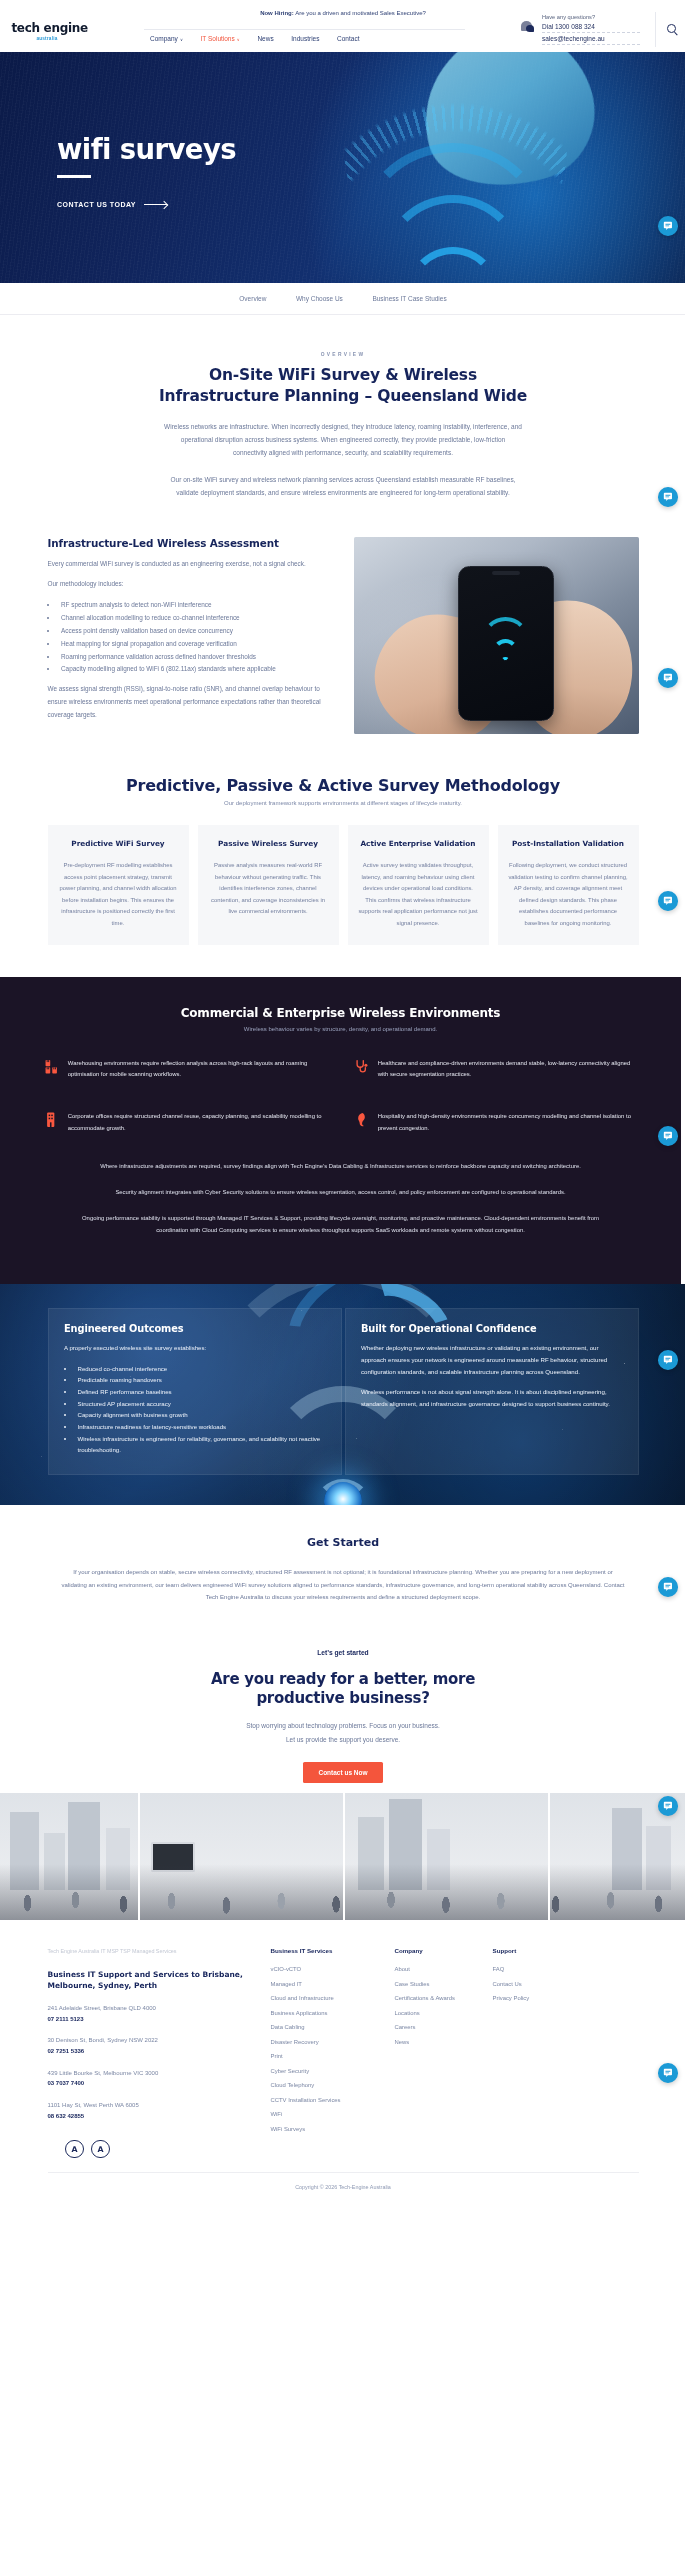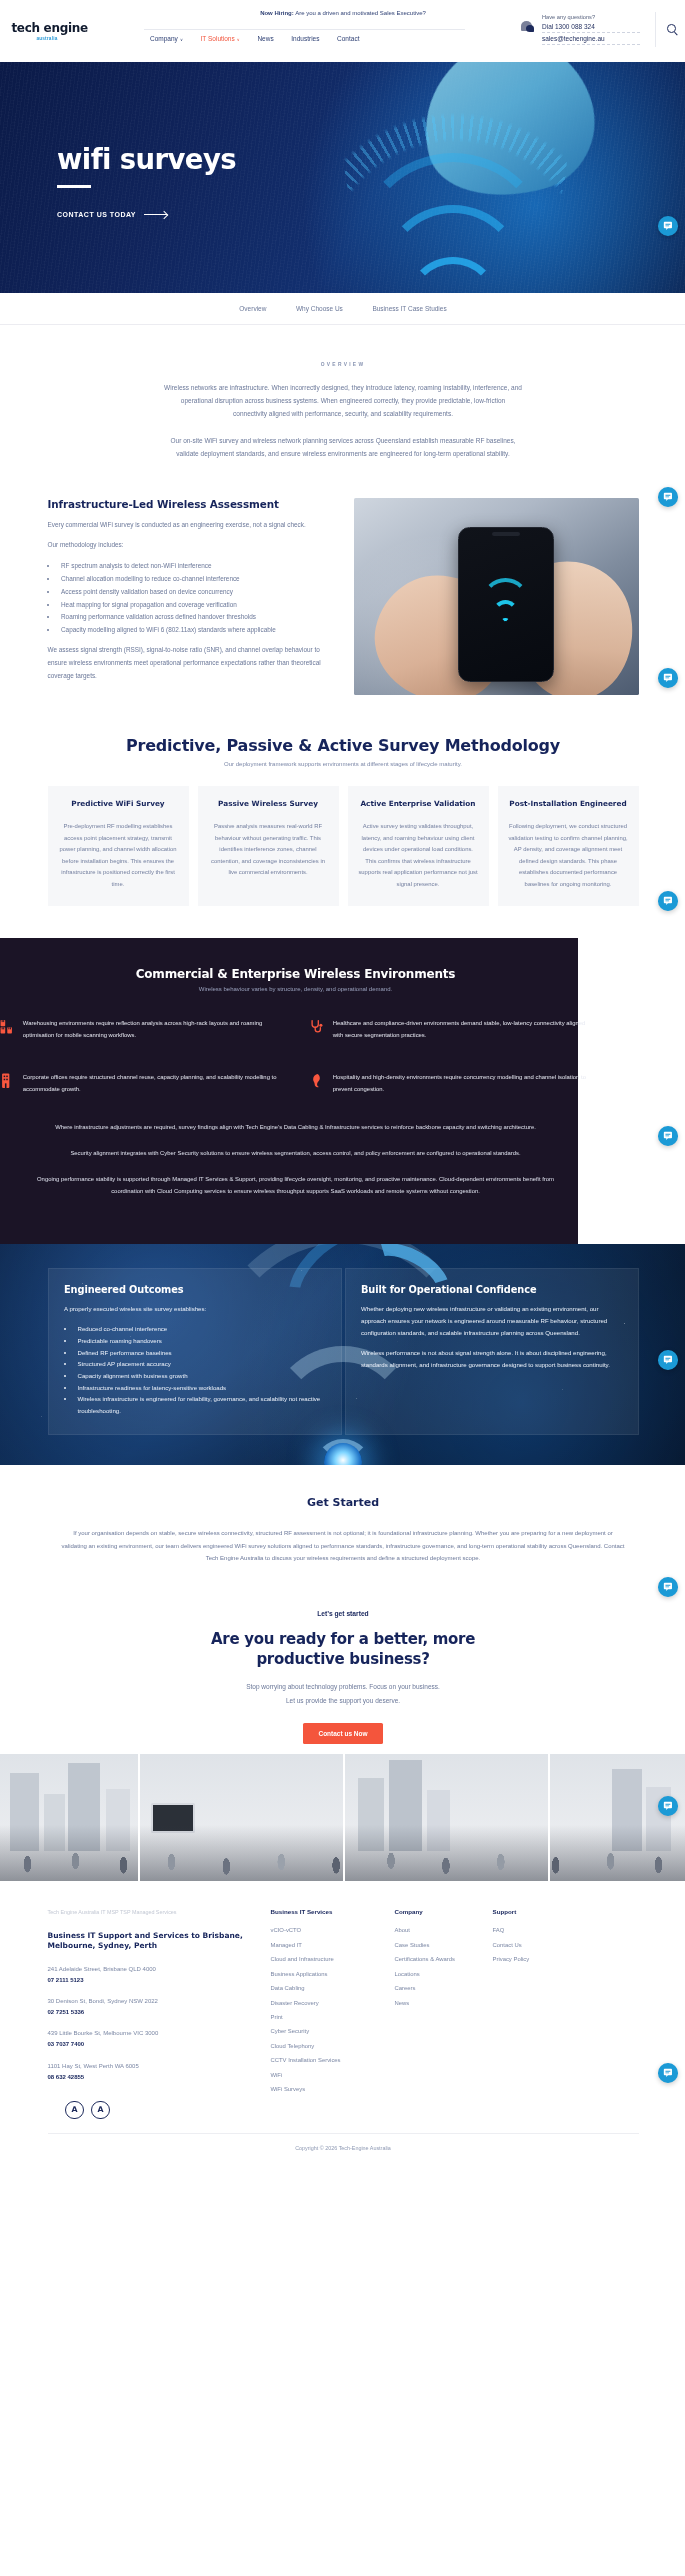--- a/index.html
+++ b/index.html
@@ -7,21 +7,21 @@
     width: 686px;
     font-family: "Liberation Sans", sans-serif;
     background: #ffffff;
     color: #1d2a5b;
     -webkit-font-smoothing: antialiased;
   }
   body { width: 686px; overflow-x: hidden; position: relative; }
 
   
   .header {
-    width: 686px; height: 62px; background:#fff;
+    width: 686px; height: 52px; background:#fff;
     position: relative;
   }
   .hiring {
     position:absolute; left:0; right:0; top:9.8px;
     text-align:center; font-size:6px; color:#2d3f73;
   }
   .hiring b { font-weight:700; }
   .logo-wrap {
     position:absolute; left:11.4px; top:21px; width:109px; text-align:left;
   }
@@ -220,21 +220,21 @@
     flex:1; background:#f6f7f9; padding:13.5px 10.4px 15.5px; text-align:center;
   }
   .card h4 {
     font-size:7.3px; font-weight:800; color:#16245b; line-height:1.42;
     font-family:"DejaVu Sans", sans-serif;
   }
   .card p { font-size:5.9px; line-height:1.95; color:#737f9f; margin-top:11.4px; }
 
   
   .dark {
-    background:#1b1426; color:#fff; padding:29px 0 32px; width:578px;
+    background:#1b1426; color:#fff; padding:29px 0 32px; width:681px;
   }
   .dark h2 {
     text-align:center; font-size:12px; font-weight:800; letter-spacing:-0.2px;
     font-family:"DejaVu Sans", sans-serif;
   }
   .dark .sub { text-align:center; font-size:6px; color:#9aa2bd; margin-top:5.7px; }
   .env-grid {
     display:grid; grid-template-columns:1fr 1fr; gap:30px 29px; margin-top:26px;
   }
   .env-item { display:flex; gap:9.3px; align-items:flex-start; }
@@ -459,20 +459,21 @@
 
 <div class="subnav">
   <a href="#">Overview</a>
   <a href="#">Why Choose Us</a>
   <a href="#">Business IT Case Studies</a>
 </div>
 
 <div class="sec-overview">
   <div class="wrap">
     <div class="eyebrow">OVERVIEW</div>
+    <h2 class="big">On-Site WiFi Survey &amp; Wireless Infrastructure Planning – Queensland Wide</h2>
     <p class="lede">Wireless networks are infrastructure. When incorrectly designed, they introduce latency, roaming instability, interference, and operational disruption across business systems. When engineered correctly, they provide predictable, low-friction connectivity aligned with performance, security, and scalability requirements.</p>
     <p class="lede">Our on-site WiFi survey and wireless network planning services across Queensland establish measurable RF baselines, validate deployment standards, and ensure wireless environments are engineered for long-term operational stability.</p>
   </div>
 </div>
 
 <div class="wrap two-col">
   <div class="tc-left">
     <h3>Infrastructure-Led Wireless Assessment</h3>
     <p>Every commercial WiFi survey is conducted as an engineering exercise, not a signal check.</p>
     <p>Our methodology includes:</p>
@@ -510,21 +511,21 @@
     </div>
     <div class="card">
       <h4>Passive Wireless Survey</h4>
       <p>Passive analysis measures real-world RF behaviour without generating traffic. This identifies interference zones, channel contention, and coverage inconsistencies in live commercial environments.</p>
     </div>
     <div class="card">
       <h4>Active Enterprise Validation</h4>
       <p>Active survey testing validates throughput, latency, and roaming behaviour using client devices under operational load conditions. This confirms that wireless infrastructure supports real application performance not just signal presence.</p>
     </div>
     <div class="card">
-      <h4>Post-Installation Engineered</h4>
+      <h4>Post-Installation Validation</h4>
       <p>Following deployment, we conduct structured validation testing to confirm channel planning, AP density, and coverage alignment meet defined design standards. This phase establishes documented performance baselines for ongoing monitoring.</p>
     </div>
   </div>
 </div>
 
 <div class="dark">
   <div class="wrap">
     <h2>Commercial &amp; Enterprise Wireless Environments</h2>
     <div class="sub">Wireless behaviour varies by structure, density, and operational demand.</div>
 

